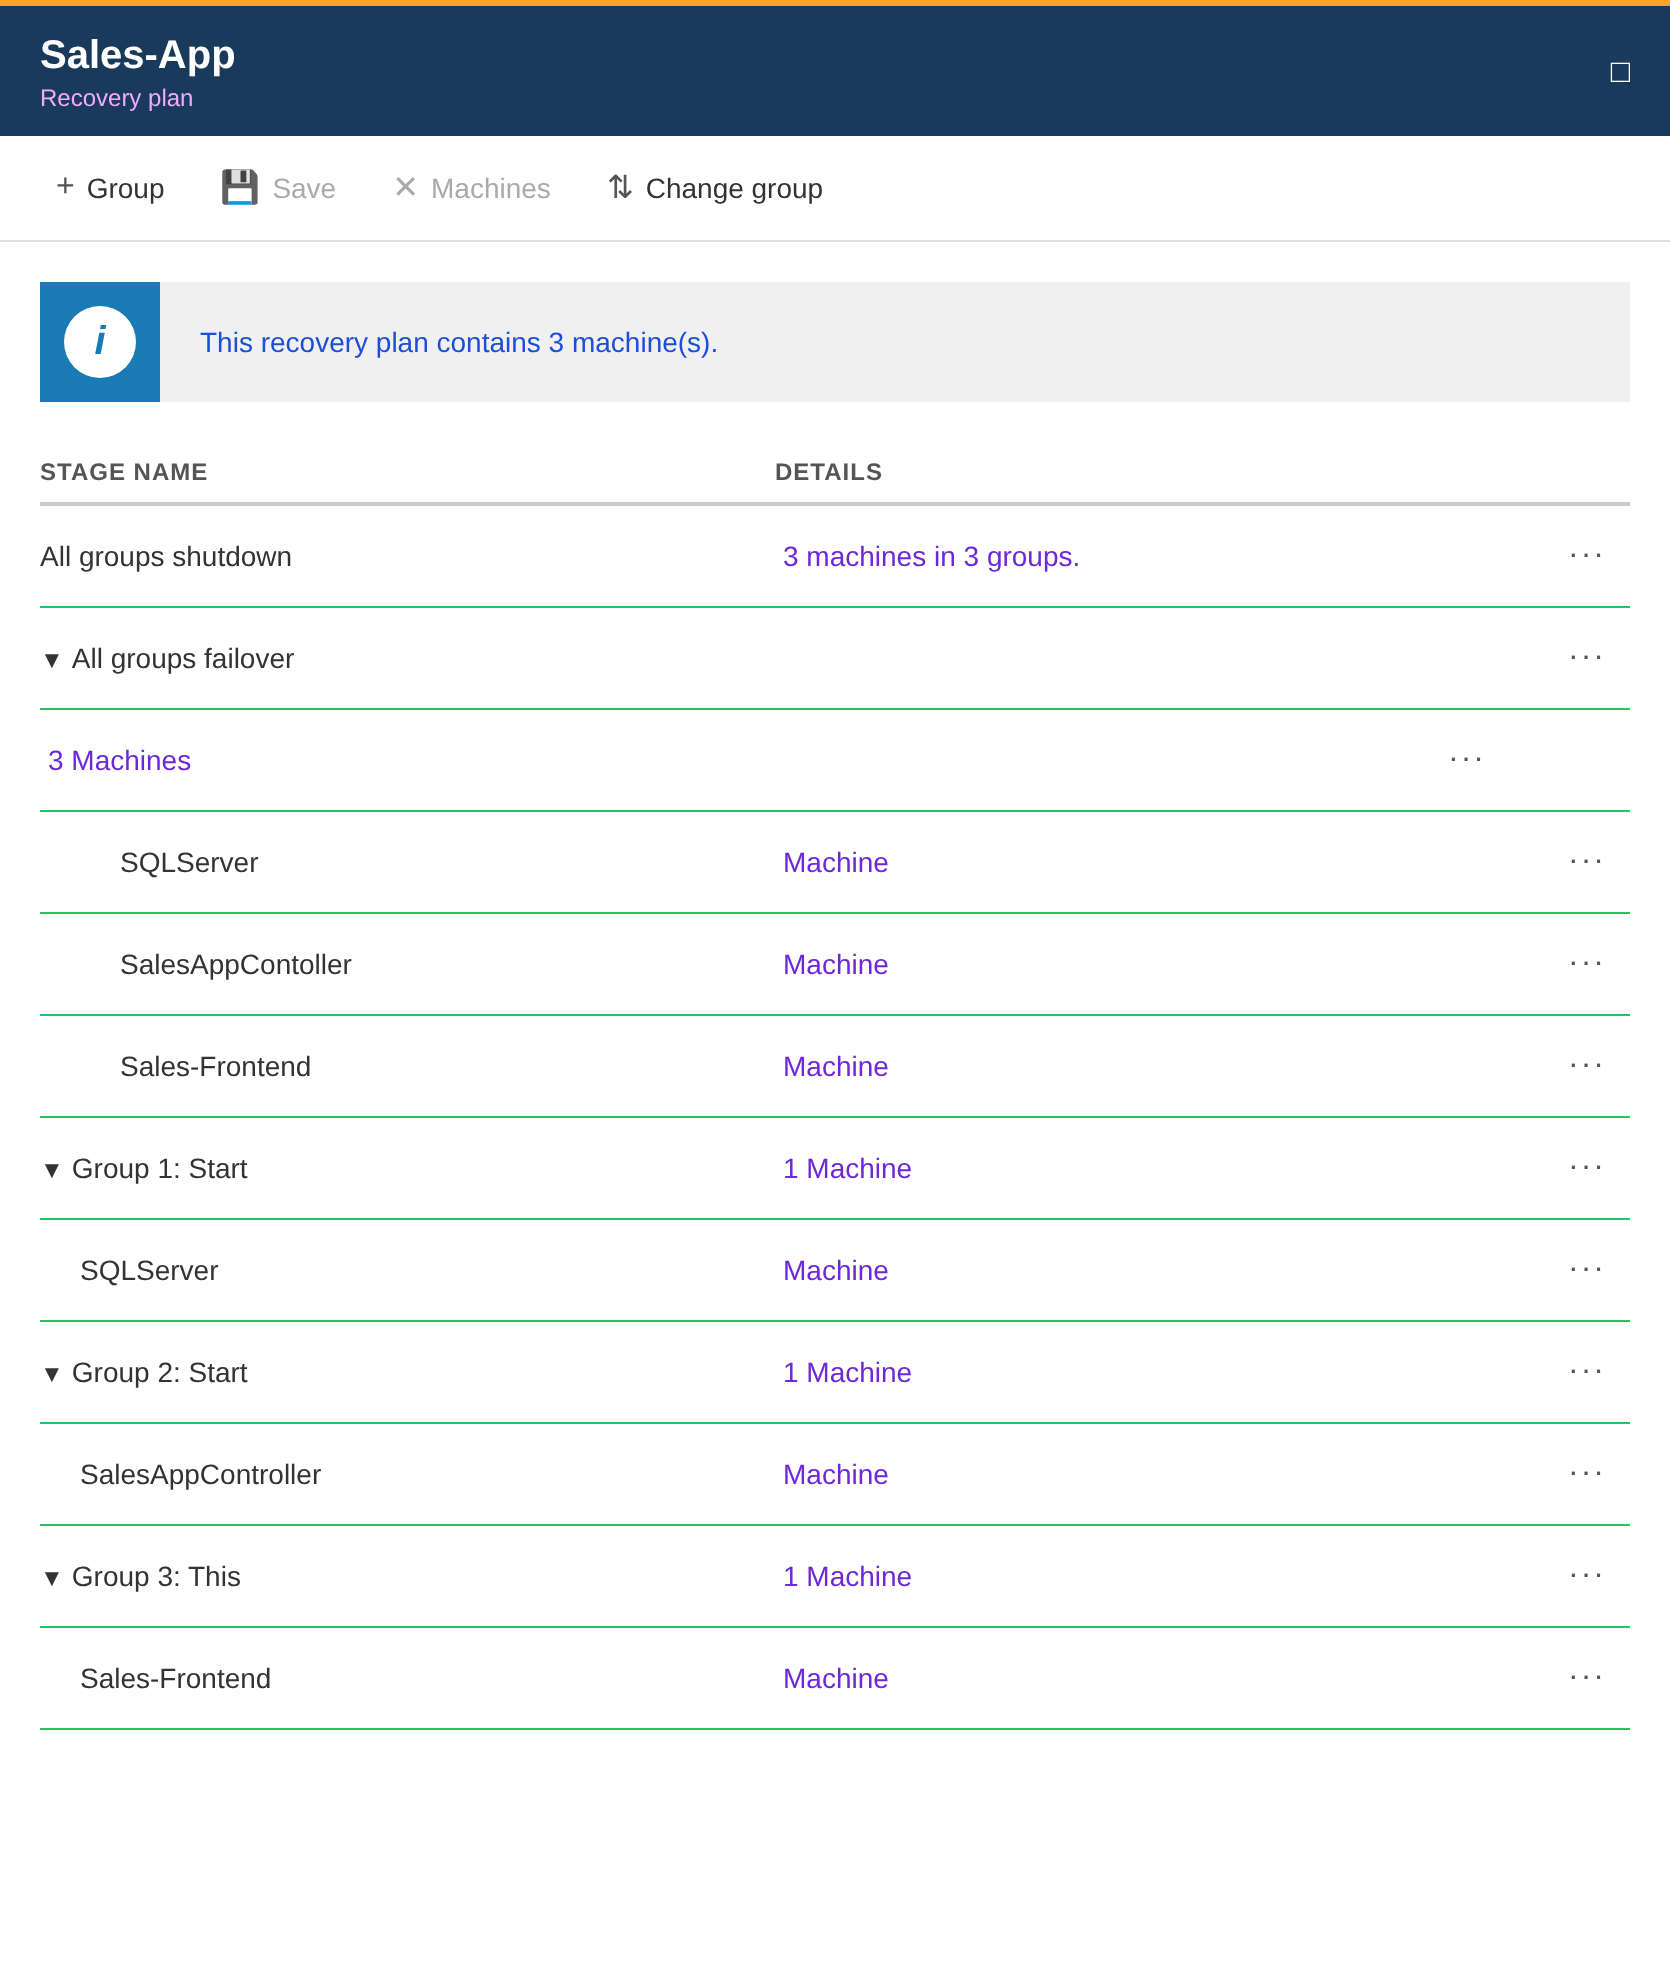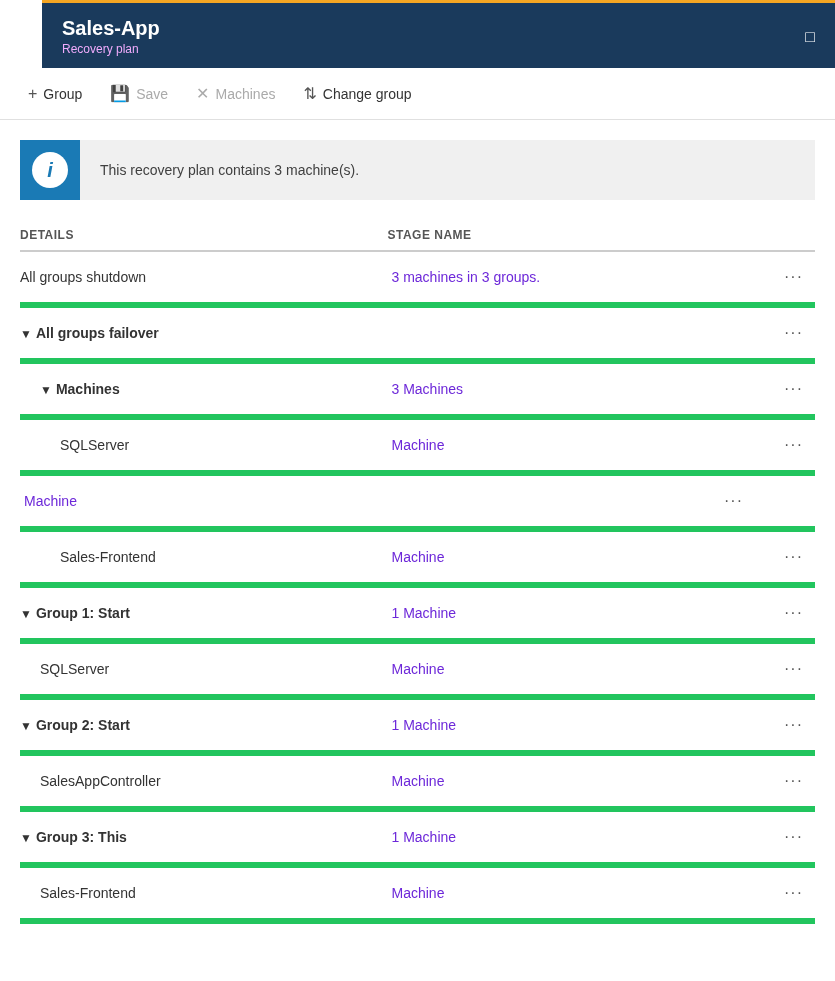--- a/index.html
+++ b/index.html
@@ -8,21 +8,20 @@
     
     .header {
       background: #1a3a5c;
       color: #fff;
       padding: 12px 20px 10px 20px;
       display: flex;
       align-items: center;
       justify-content: space-between;
       height: 68px;
       border-top: 3px solid #f5a623;
-      margin-left: 42px;
     }
     .header-title { font-size: 20px; font-weight: 600; }
     .header-subtitle { font-size: 12px; color: #f0abfc; margin-top: 2px; }
     .header-icon { color: #fff; font-size: 16px; cursor: pointer; }
 
     
     .toolbar {
       display: flex;
       align-items: center;
       gap: 4px;
@@ -71,21 +70,21 @@
       display: flex;
       align-items: center;
       justify-content: center;
       font-weight: 700;
       font-size: 20px;
       color: #1a7ab5;
       font-style: italic;
     }
     .info-text {
       padding: 16px 20px;
-      color: #404040;
+      color: #1d4ed8;
       font-size: 14px;
     }
 
     
     .table-container { margin: 10px 20px; }
     .table-header {
       display: grid;
       grid-template-columns: 1fr 1fr 60px;
       border-bottom: 2px solid #ccc;
       padding: 8px 0;
@@ -93,42 +92,42 @@
     .th {
       font-size: 12px;
       font-weight: 700;
       color: #555;
       text-transform: uppercase;
       letter-spacing: 0.5px;
     }
     .table-row {
       display: grid;
       grid-template-columns: 1fr 1fr 60px;
-      border-bottom: 6px solid #22c55e;
+      border-bottom: 1px solid #22c55e;
       align-items: center;
       min-height: 48px;
       padding: 4px 0;
     }
     .cell { padding: 8px 4px; }
     .cell-name { padding-left: 0; }
     .cell-details { color: #6d28d9; }
     .cell-actions { display: flex; justify-content: flex-end; align-items: center; }
     .ellipsis-btn {
       background: none;
       border: none;
       cursor: pointer;
       color: #555;
       font-size: 16px;
       padding: 4px 8px;
       letter-spacing: 1px;
     }
 
     .collapse-arrow { margin-right: 4px; font-size: 12px; color: #333; }
     .row-name { color: #333; font-weight: 400; }
-    .row-name.group-level { font-weight: 700; text-align: right; }
+    .row-name.group-level { font-weight: 400; text-align: right; }
   </style>
 </head>
 <body>
 
 <div class="header">
   <div>
     <div class="header-title">Sales-App</div>
     <div class="header-subtitle">Recovery plan</div>
   </div>
   <div class="header-icon">□</div>
@@ -155,22 +154,22 @@
 
 <div class="info-banner">
   <div class="info-icon-box">
     <div class="info-icon-circle">i</div>
   </div>
   <div class="info-text">This recovery plan contains 3 machine(s).</div>
 </div>
 
 <div class="table-container">
   <div class="table-header">
+    <div class="th">STAGE NAME</div>
     <div class="th">DETAILS</div>
-    <div class="th">STAGE NAME</div>
     <div class="th"></div>
   </div>
   <div id="table-body">
       <div class="table-row">
     <div class="cell cell-name" style="padding-left: 0px">
       <span class="row-name ">All groups shutdown</span>
     </div>
     <div class="cell cell-details">3 machines in 3 groups.</div>
     <div class="cell cell-actions">
       <button class="ellipsis-btn">···</button>
@@ -179,38 +178,38 @@
       <div class="table-row">
     <div class="cell cell-name" style="padding-left: 0px">
       <span class="collapse-arrow">▼</span><span class="row-name group-level">All groups failover</span>
     </div>
     <div class="cell cell-details"></div>
     <div class="cell cell-actions">
       <button class="ellipsis-btn">···</button>
     </div>
   </div>
       <div class="table-row">
-    <div class="cell cell-name" style="padding-left: 20px">
-      <span class="collapse-arrow">▼</span><span class="row-name group-level">Machines</span>
-    </div>
     <div class="cell cell-details">3 Machines</div>
     <div class="cell cell-actions">
       <button class="ellipsis-btn">···</button>
     </div>
   </div>
       <div class="table-row">
     <div class="cell cell-name" style="padding-left: 40px">
       <span class="row-name ">SQLServer</span>
     </div>
     <div class="cell cell-details">Machine</div>
     <div class="cell cell-actions">
       <button class="ellipsis-btn">···</button>
     </div>
   </div>
       <div class="table-row">
+    <div class="cell cell-name" style="padding-left: 40px">
+      <span class="row-name ">SalesAppContoller</span>
+    </div>
     <div class="cell cell-details">Machine</div>
     <div class="cell cell-actions">
       <button class="ellipsis-btn">···</button>
     </div>
   </div>
       <div class="table-row">
     <div class="cell cell-name" style="padding-left: 40px">
       <span class="row-name ">Sales-Frontend</span>
     </div>
     <div class="cell cell-details">Machine</div>

